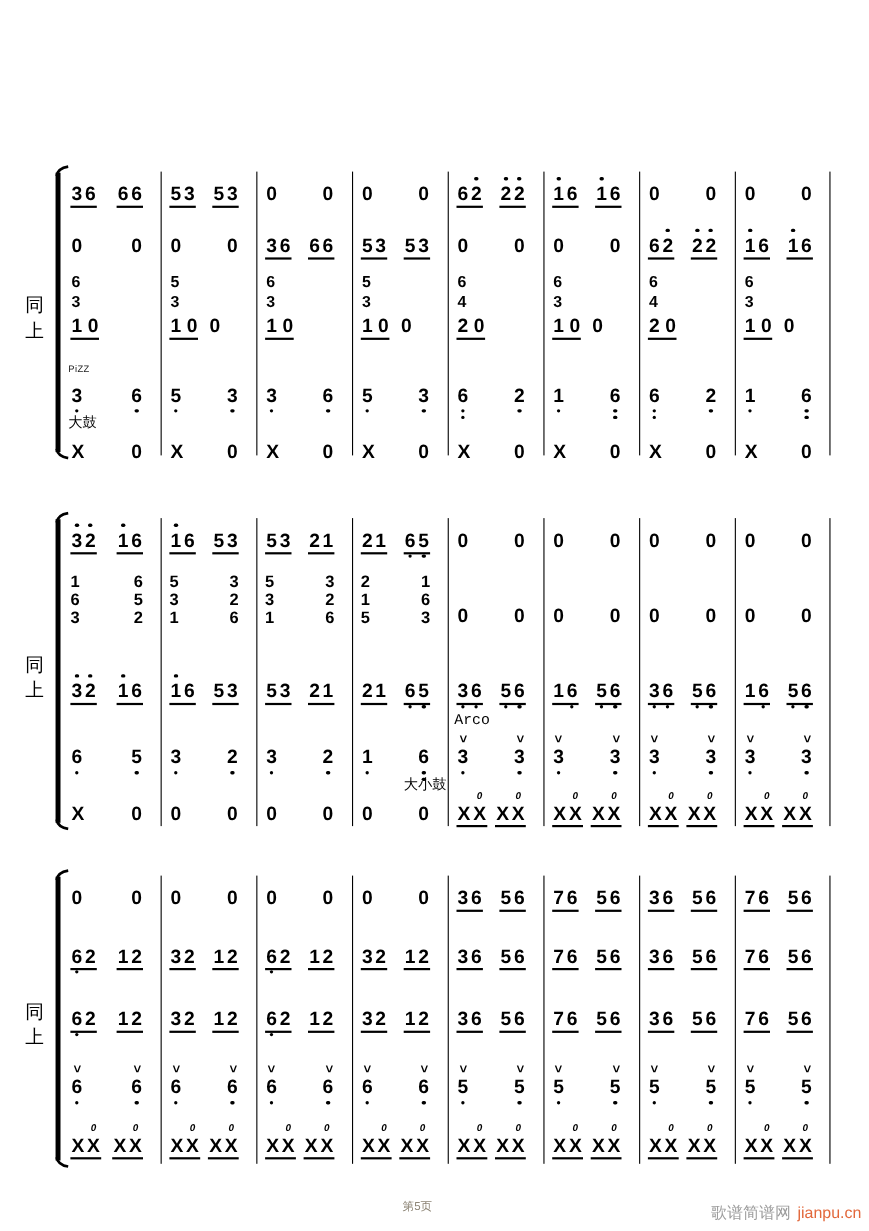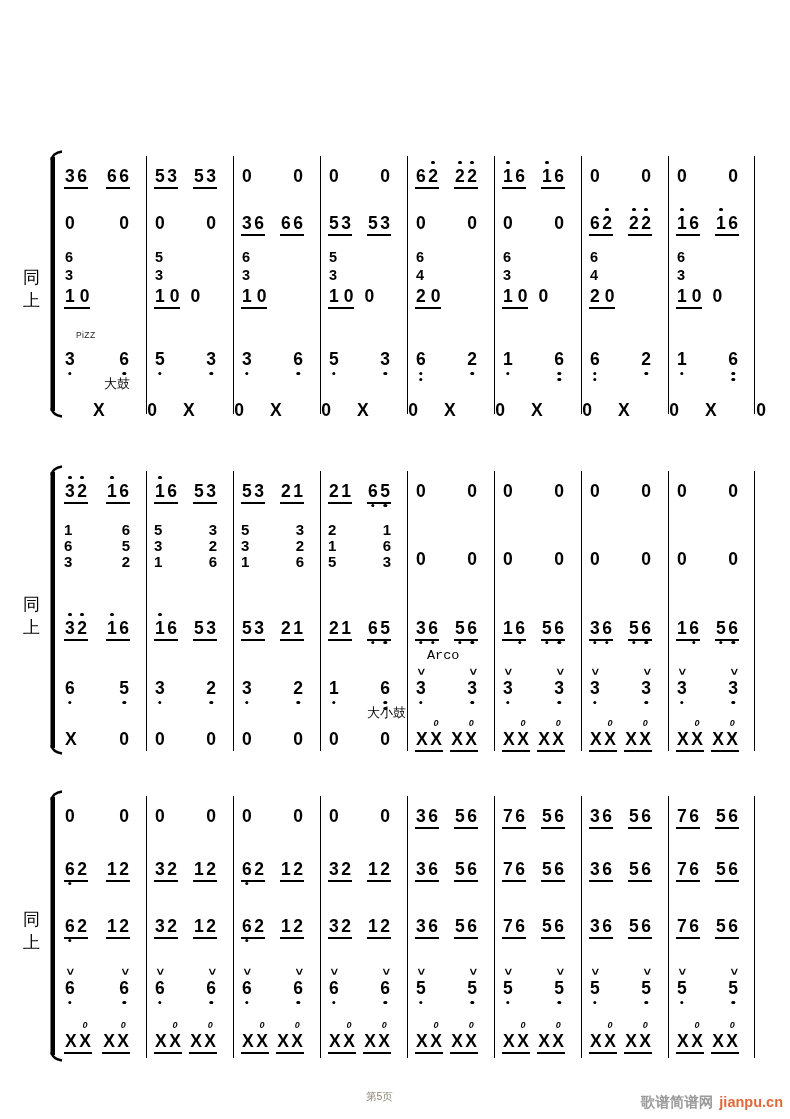--- a/index.html
+++ b/index.html
@@ -35,27 +35,27 @@
       display:flex;flex-direction:column;gap:2.2px;align-items:center;}
   .dot{width:3.4px;height:3.4px;border-radius:50%;background:#000;}
   .acc{display:block;font-weight:700;font-size:12px;line-height:9px;
        transform:rotate(90deg);}
   .cir{font-size:9px;font-weight:700;line-height:8px;}
   .chord{display:inline-flex;flex-direction:column;align-items:center;}
   .cn{position:relative;font-weight:700;font-size:15px;line-height:16px;}
   .cu{position:absolute;top:-5px;left:50%;transform:translateX(-50%);}
   .cd{position:absolute;bottom:-5px;left:50%;transform:translateX(-50%);}
   .k-chords .meas{height:50px;}
-  .mlabel{position:absolute;top:-14px;left:20px;font-size:13px;line-height:14px;
+  .mlabel{position:absolute;top:-14px;left:6px;font-size:13px;line-height:14px;
           white-space:nowrap;font-weight:400;z-index:2;}
   .mlabel.tiny{font-size:8.5px;top:-11px;letter-spacing:0.4px;color:#222;}
   .mlabel.serif{font-family:Liberation Mono, monospace;font-size:13.5px;top:-16px;}
   .mlabel.right{left:auto;right:1px;}
   .page-num{position:absolute;left:366px;top:1046px;font-size:10.5px;color:#8d8576;margin-top:44px;}
-  .watermark{position:absolute;right:7px;top:1093px;font-size:14.5px;font-weight:bold;}
+  .watermark{position:absolute;right:7px;top:1093px;font-size:14.5px;}
   .watermark .site{color:#9c9c9c;margin-right:6px;}
   .watermark .url{color:#e2683c;text-decoration:none;}
 </style>
 </head>
 <body>
 
 <div id="score">
     <div class="system" style="top: 150px; height: 268px;">
       <span class="sidelabel">
         <span>同</span>
@@ -861,21 +861,21 @@
                   <b class="dg">6</b>
                   <i class="bm">
                     <s class="dot"></s>
                     <s class="dot"></s>
                   </i>
                 </span>
               </span>
             </div>
           </div>
         </div>
-        <div class="line k-drums" style="margin-top: 19px; padding-left: 28px;">
+        <div class="line k-drums" style="margin-top: 19px;">
           <div class="meas">
             <span class="mlabel cjk">大鼓</span>
             <div class="nrow">
               <span class="grp">
                 <span class="note">
                   <i class="tm"></i>
                   <b class="dg">X</b>
                 </span>
               </span>
               <span class="grp">

